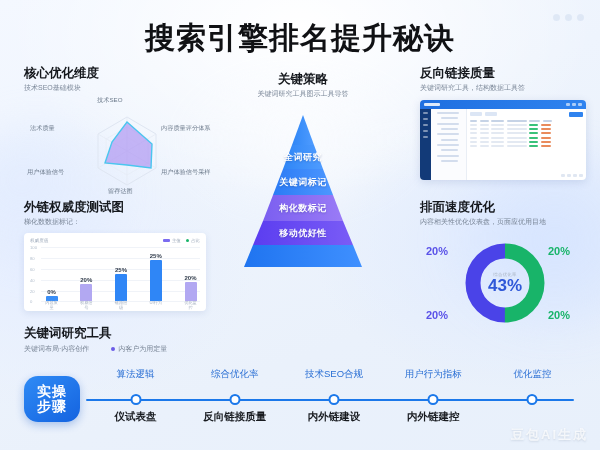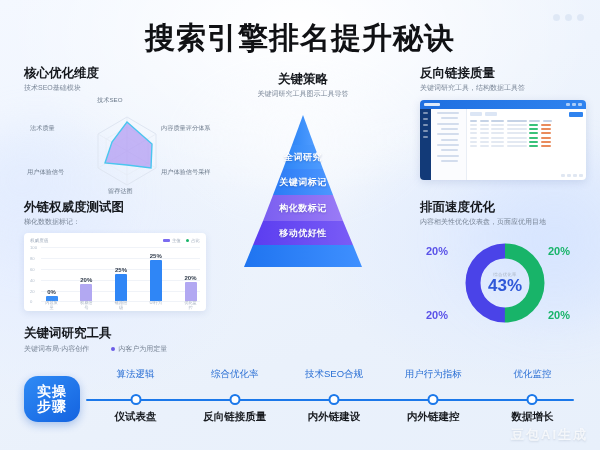--- a/index.html
+++ b/index.html
@@ -476,20 +476,19 @@
           <span class="tl-bot">内外链建设</span>
         </div>
         <div class="tl-step">
           <span class="tl-top">用户行为指标</span>
           <span class="tl-node"></span>
           <span class="tl-bot">内外链建控</span>
         </div>
         <div class="tl-step">
           <span class="tl-top">优化监控</span>
           <span class="tl-node"></span>
-          <span class="tl-bot">数据增长</span>
         </div>
       </div>
     </div>
   </div>
 
   <div class="watermark">豆包AI生成</div>
 </div>
 
 </body></html>

